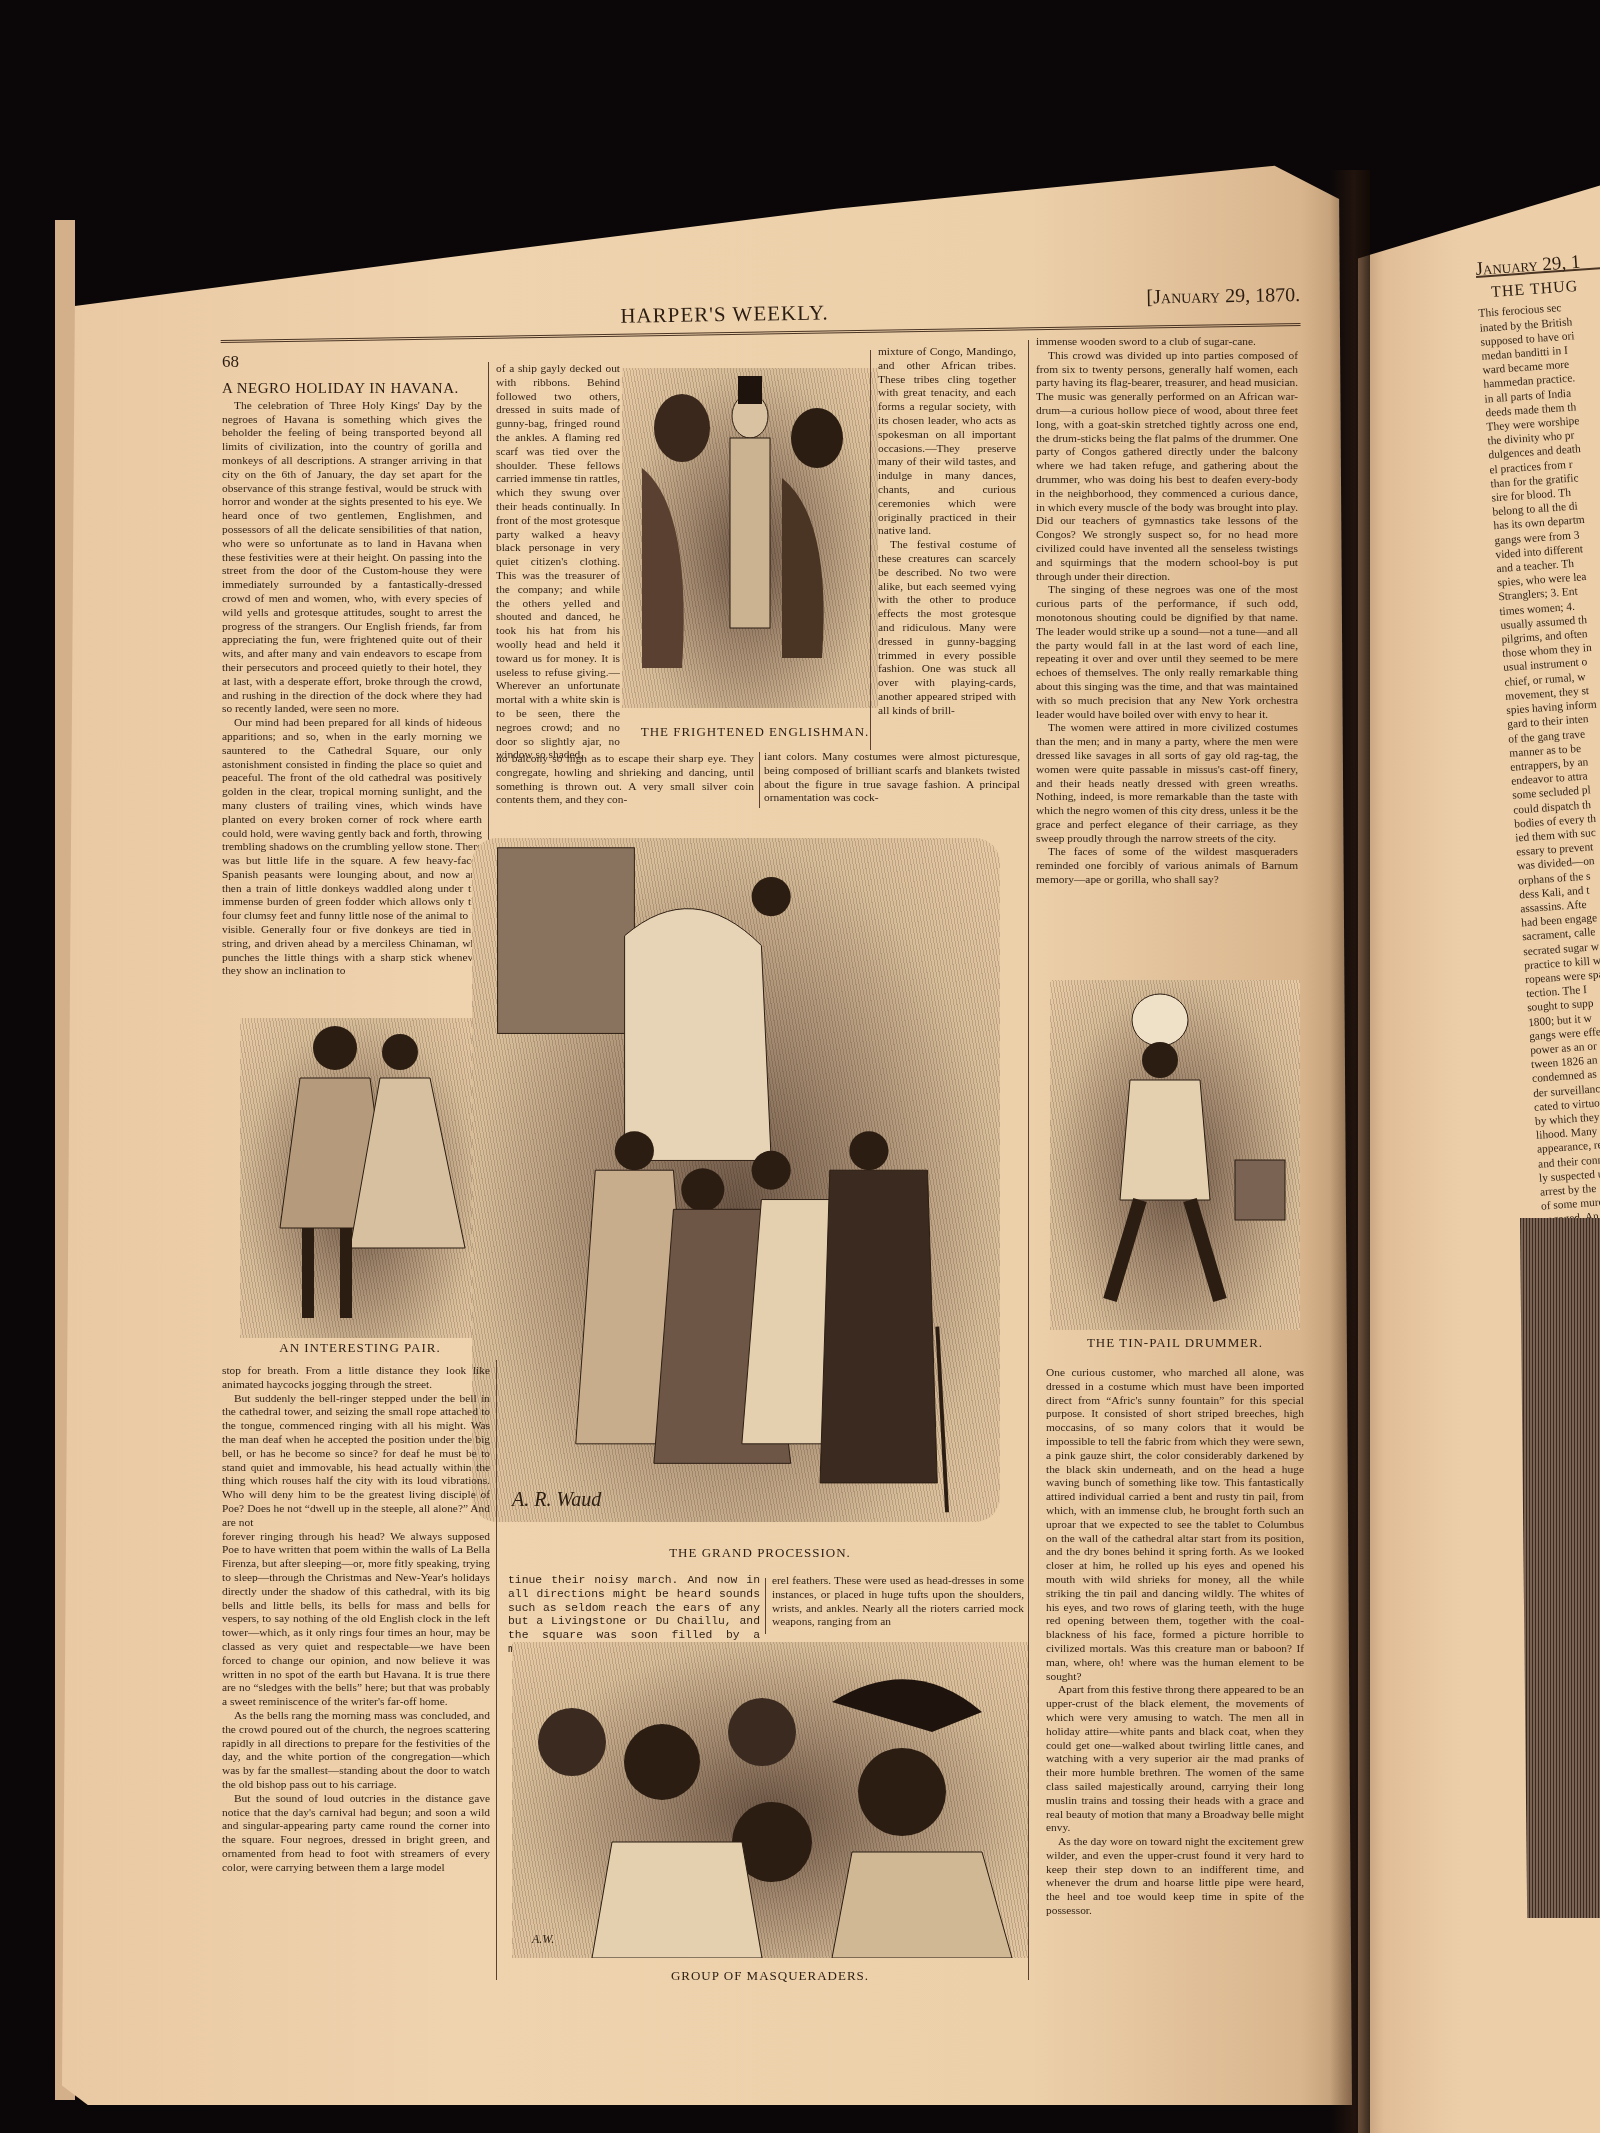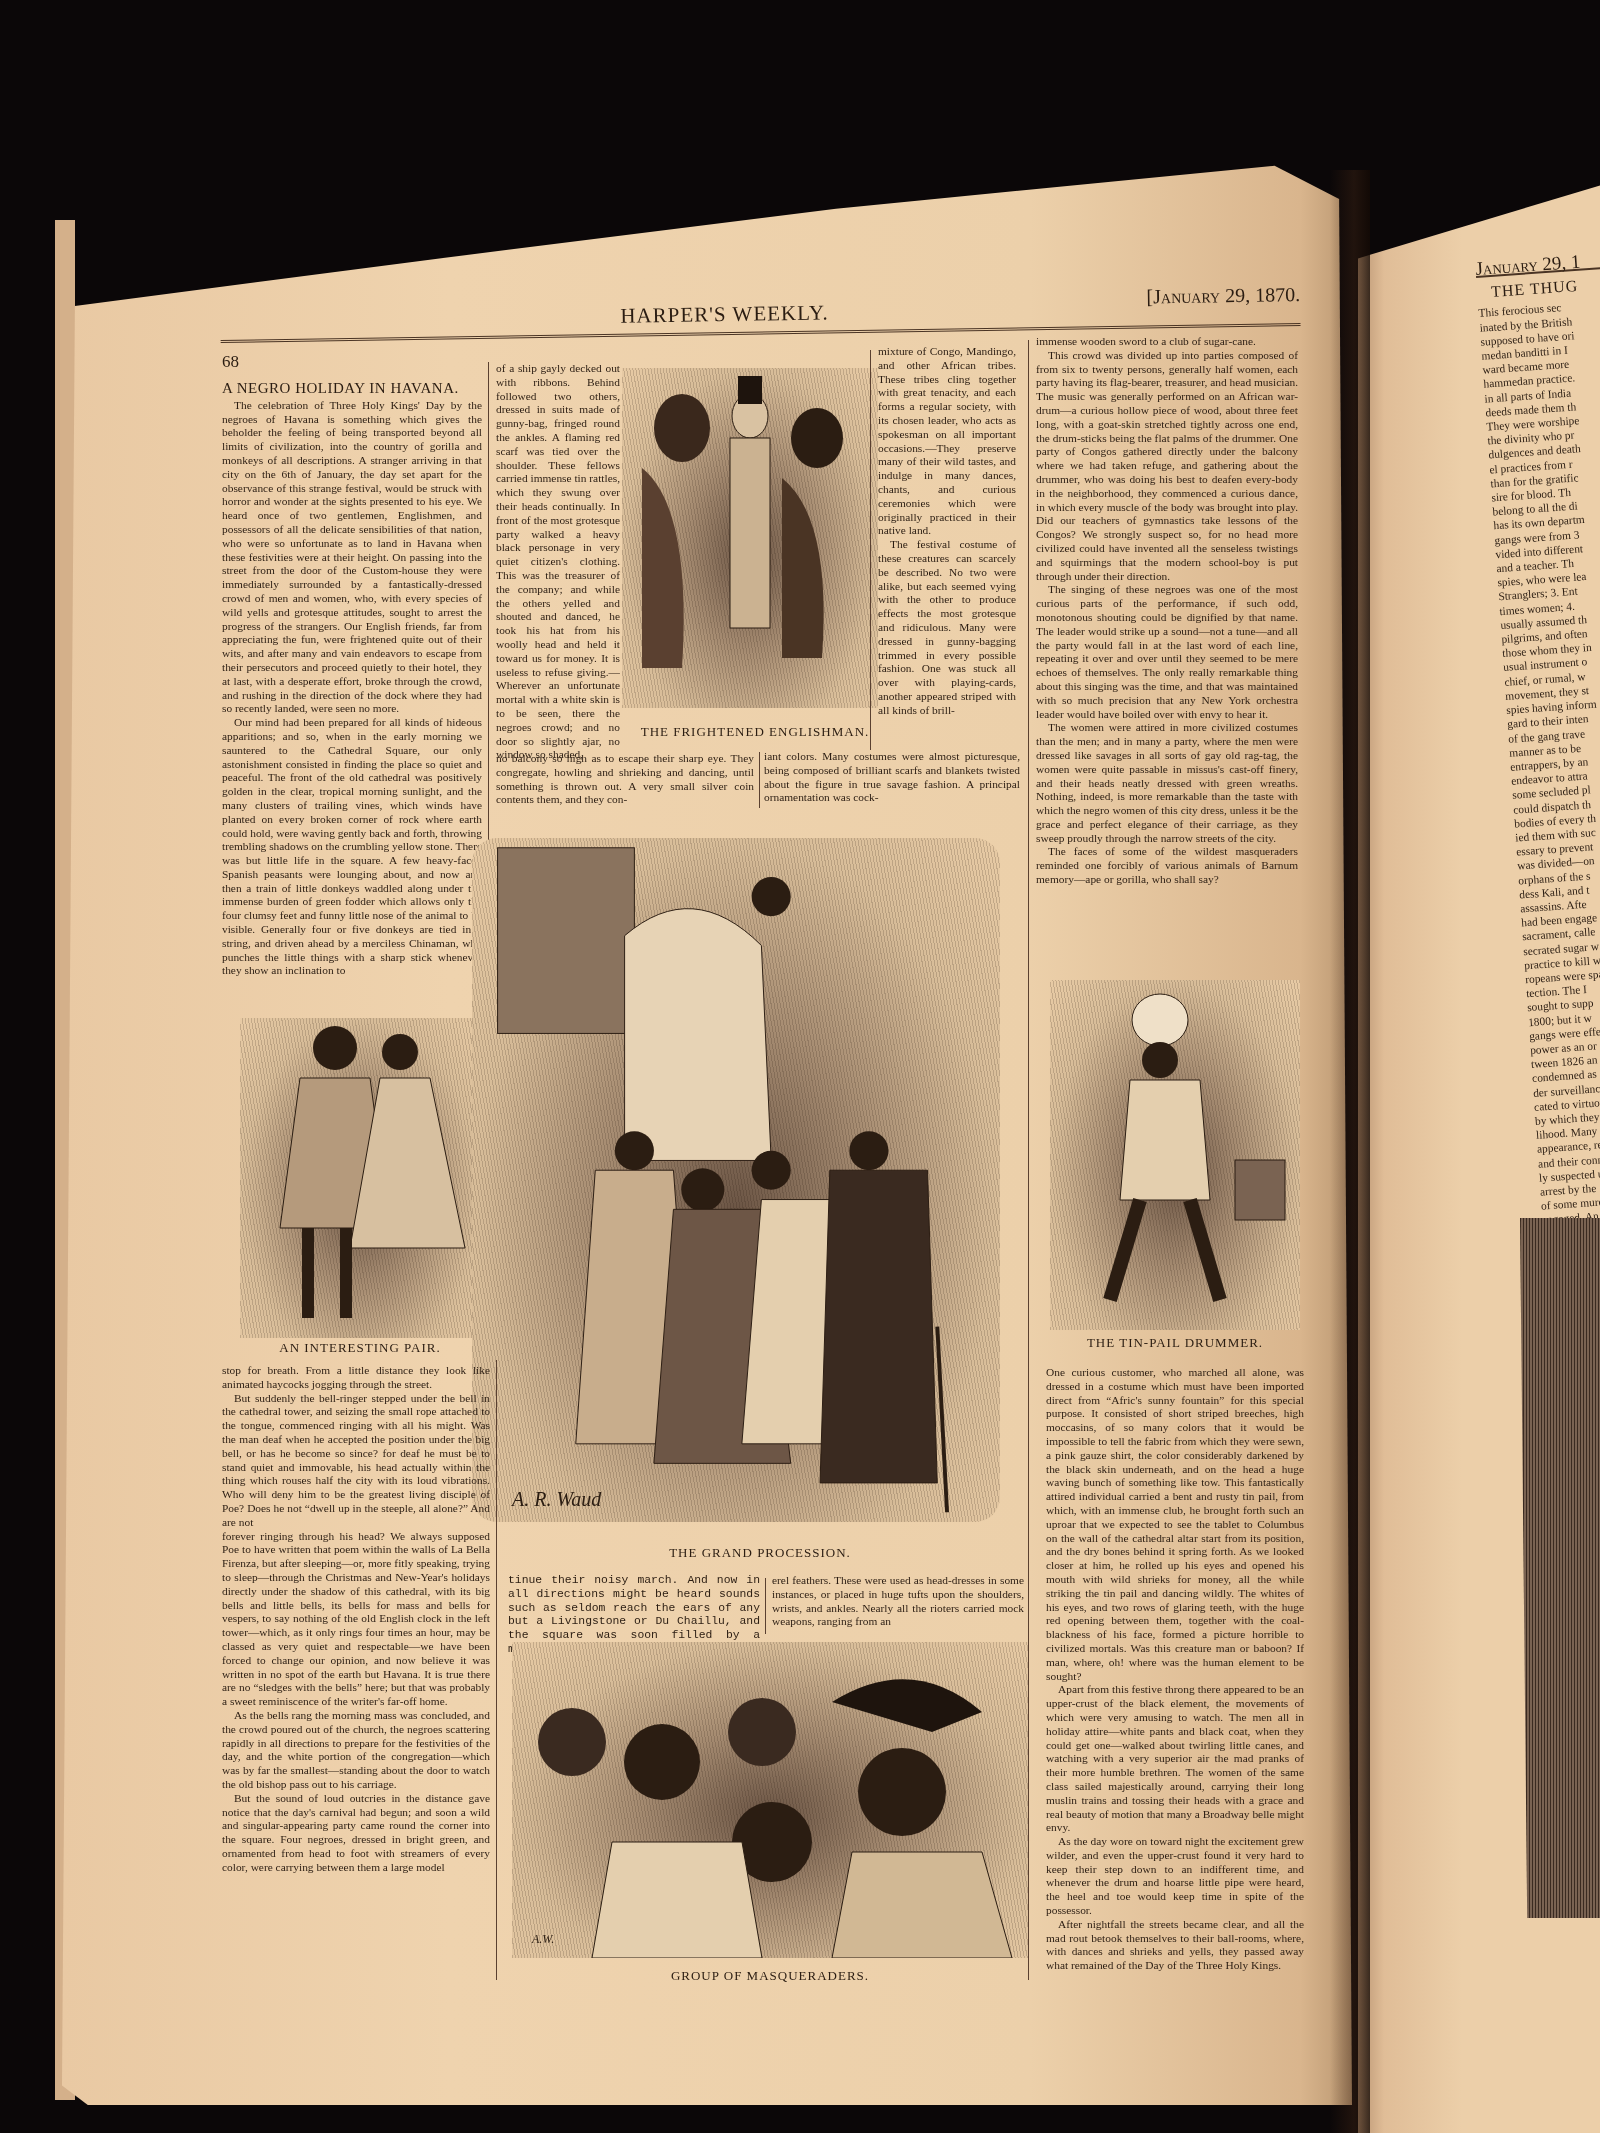--- a/index.html
+++ b/index.html
@@ -204,21 +204,20 @@
     <path d="M340 210 L470 210 L500 316 L320 316 Z" fill="#d1b894" stroke="#2b1d12"></path>
   </svg>
   <div style="position:absolute; left:20px; top:290px; font-size:12px; font-style:italic;">A.W.</div>
 </div>
 <div class="caption" style="left:560px; top:1968px; width:420px;">GROUP OF MASQUERADERS.</div>
 
 <div class="col" style="left:1046px; top:1366px; width:258px;">
   <p class="noindent">One curious customer, who marched all alone, was dressed in a costume which must have been imported direct from “Afric's sunny fountain” for this special purpose. It consisted of short striped breeches, high moccasins, of so many colors that it would be impossible to tell the fabric from which they were sewn, a pink gauze shirt, the color considerably darkened by the black skin underneath, and on the head a huge waving bunch of something like tow. This fantastically attired individual carried a bent and rusty tin pail, from which, with an immense club, he brought forth such an uproar that we expected to see the tablet to Columbus on the wall of the cathedral altar start from its position, and the dry bones behind it spring forth. As we looked closer at him, he rolled up his eyes and opened his mouth with wild shrieks for money, all the while striking the tin pail and dancing wildly. The whites of his eyes, and two rows of glaring teeth, with the huge red opening between them, together with the coal-blackness of his face, formed a picture horrible to civilized mortals. Was this creature man or baboon? If man, where, oh! where was the human element to be sought?</p>
   <p>Apart from this festive throng there appeared to be an upper-crust of the black element, the movements of which were very amusing to watch. The men all in holiday attire—white pants and black coat, when they could get one—walked about twirling little canes, and watching with a very superior air the mad pranks of their more humble brethren. The women of the same class sailed majestically around, carrying their long muslin trains and tossing their heads with a grace and real beauty of motion that many a Broadway belle might envy.</p>
   <p>As the day wore on toward night the excitement grew wilder, and even the upper-crust found it very hard to keep their step down to an indifferent time, and whenever the drum and hoarse little pipe were heard, the heel and toe would keep time in spite of the possessor.</p>
-  <p>After nightfall the streets became clear, and all the mad rout betook themselves to their ball-rooms, where, with dances and shrieks and yells, they passed away what remained of the Day of the Three Holy Kings.</p>
 </div>
 
 <div class="right-page-text" style="left:1475px; top:262px;">
   <div class="right-date">January 29, 1</div>
   <div class="right-head">THE THUG</div>
   <div id="right-lines">
       <div>This ferocious sec</div>
       <div>inated by the British</div>
       <div>supposed to have ori</div>
       <div>medan banditti in I</div>

